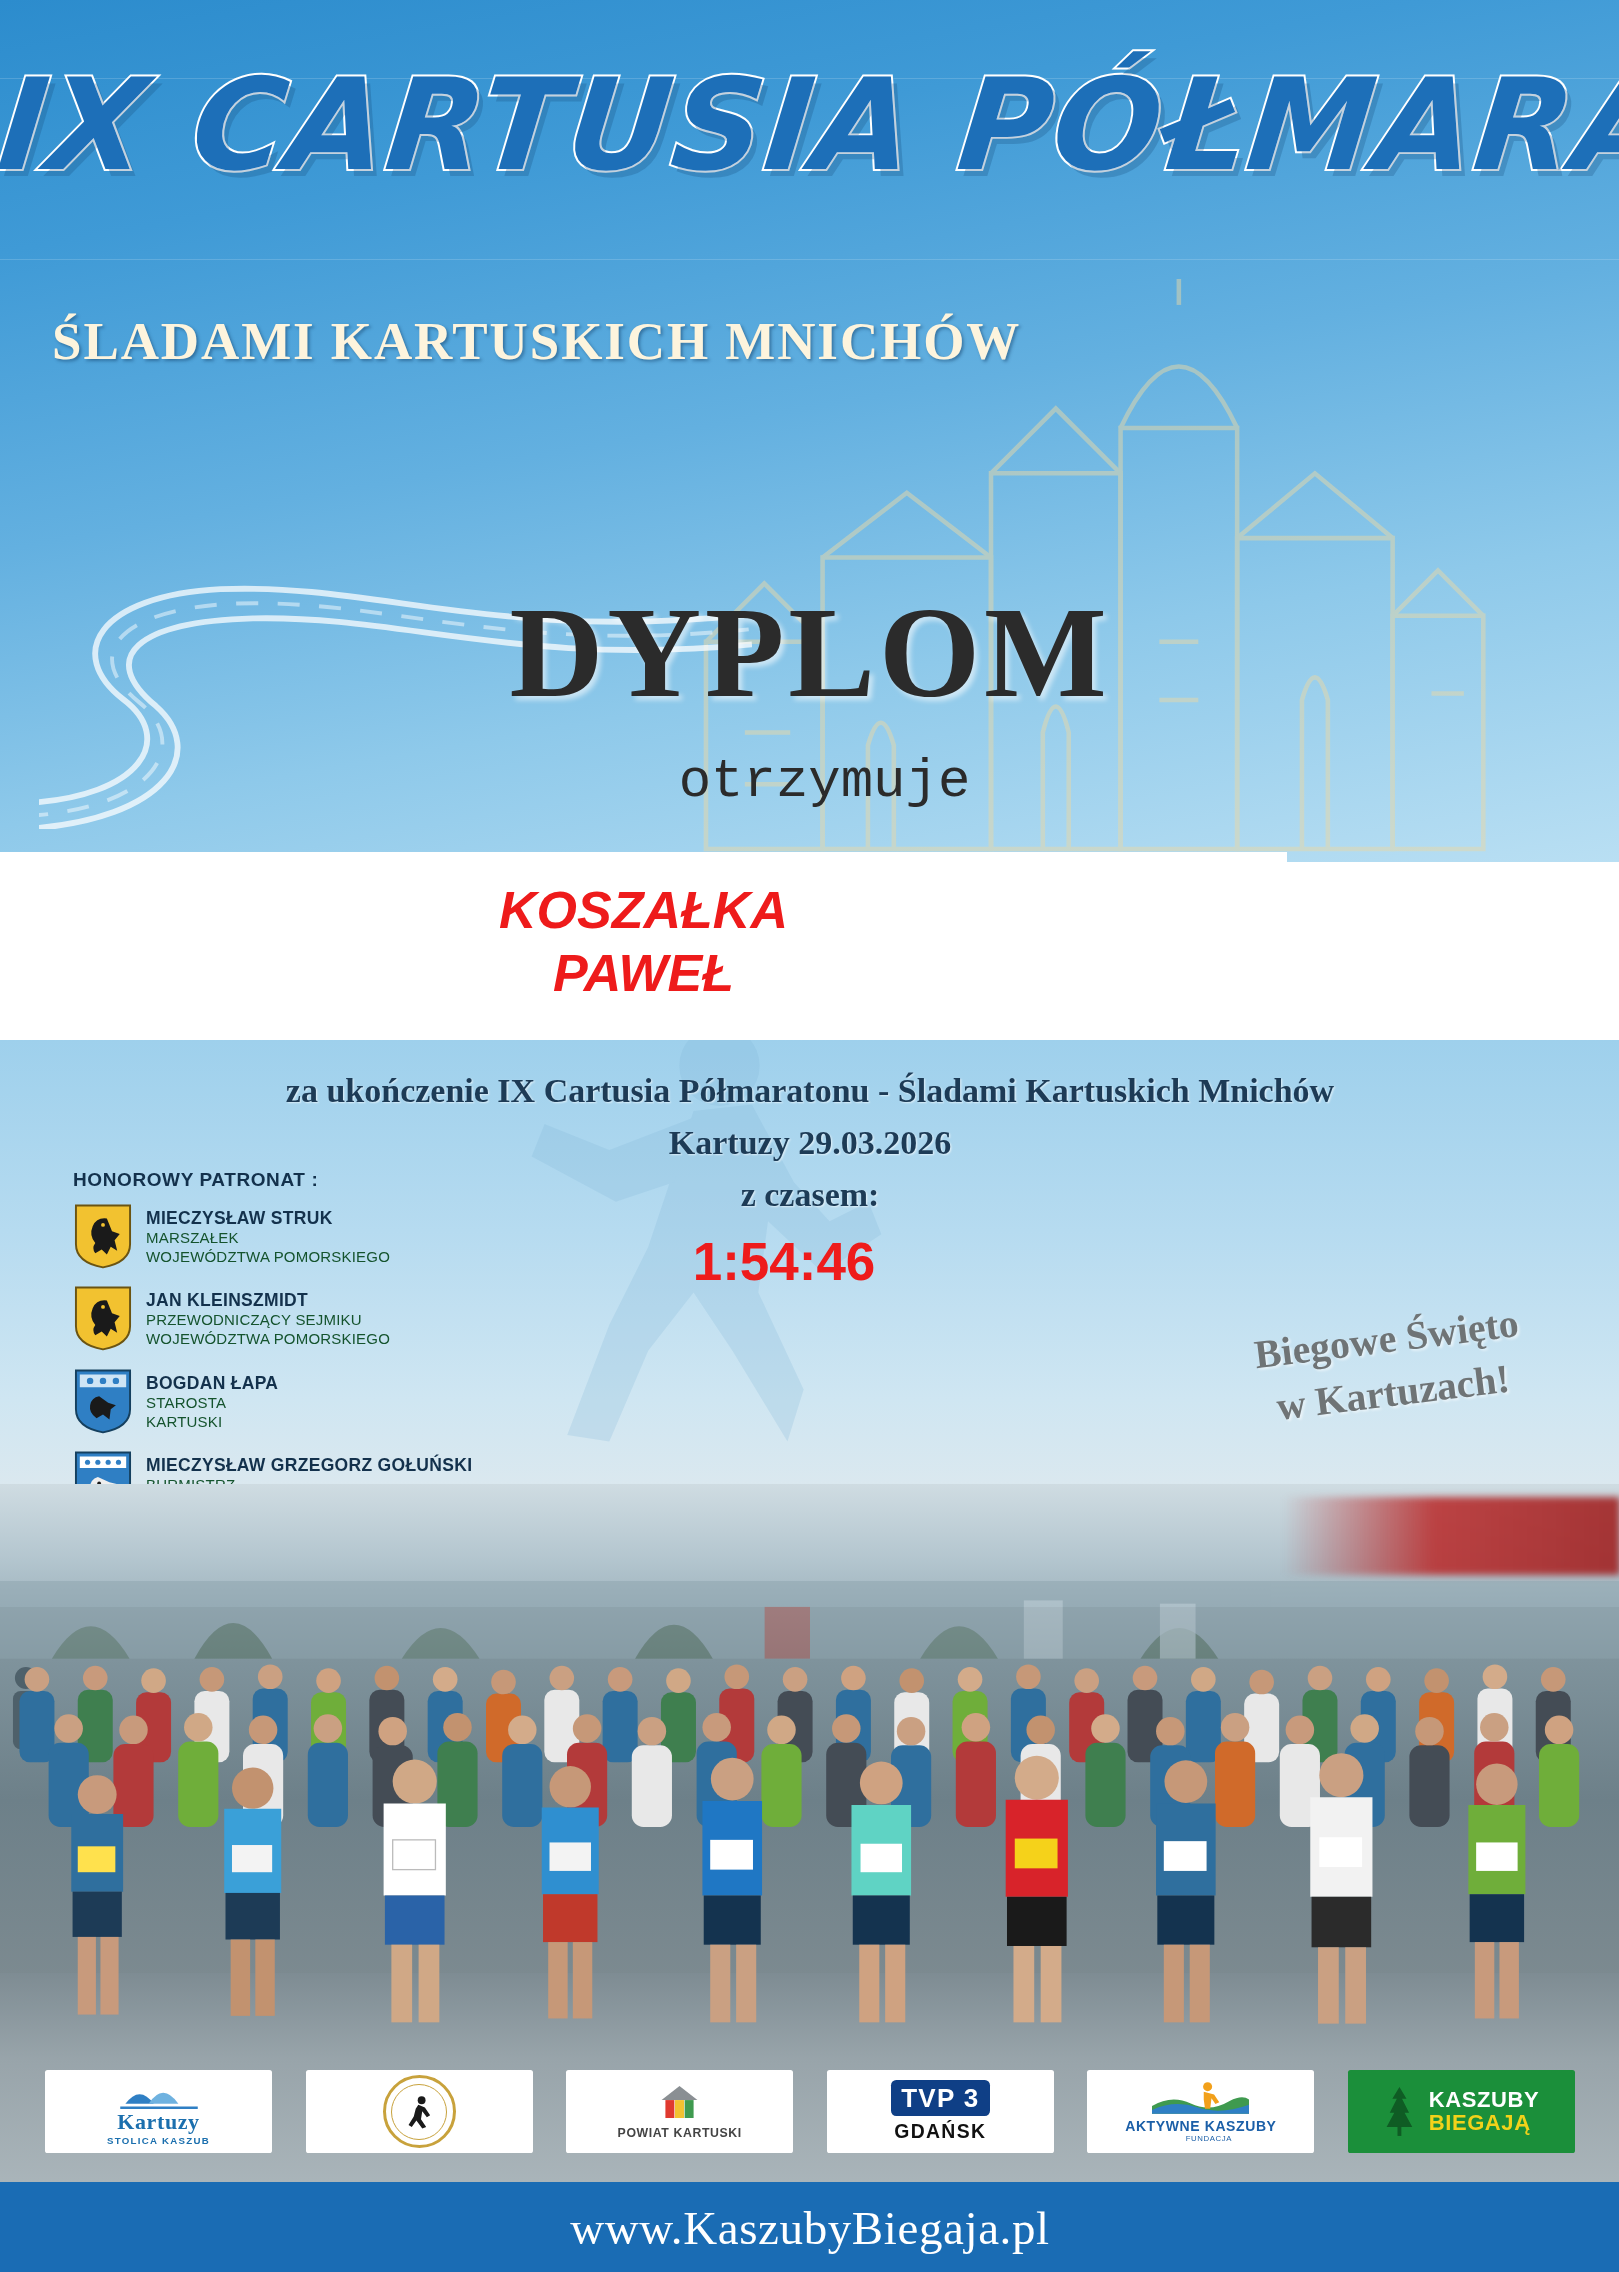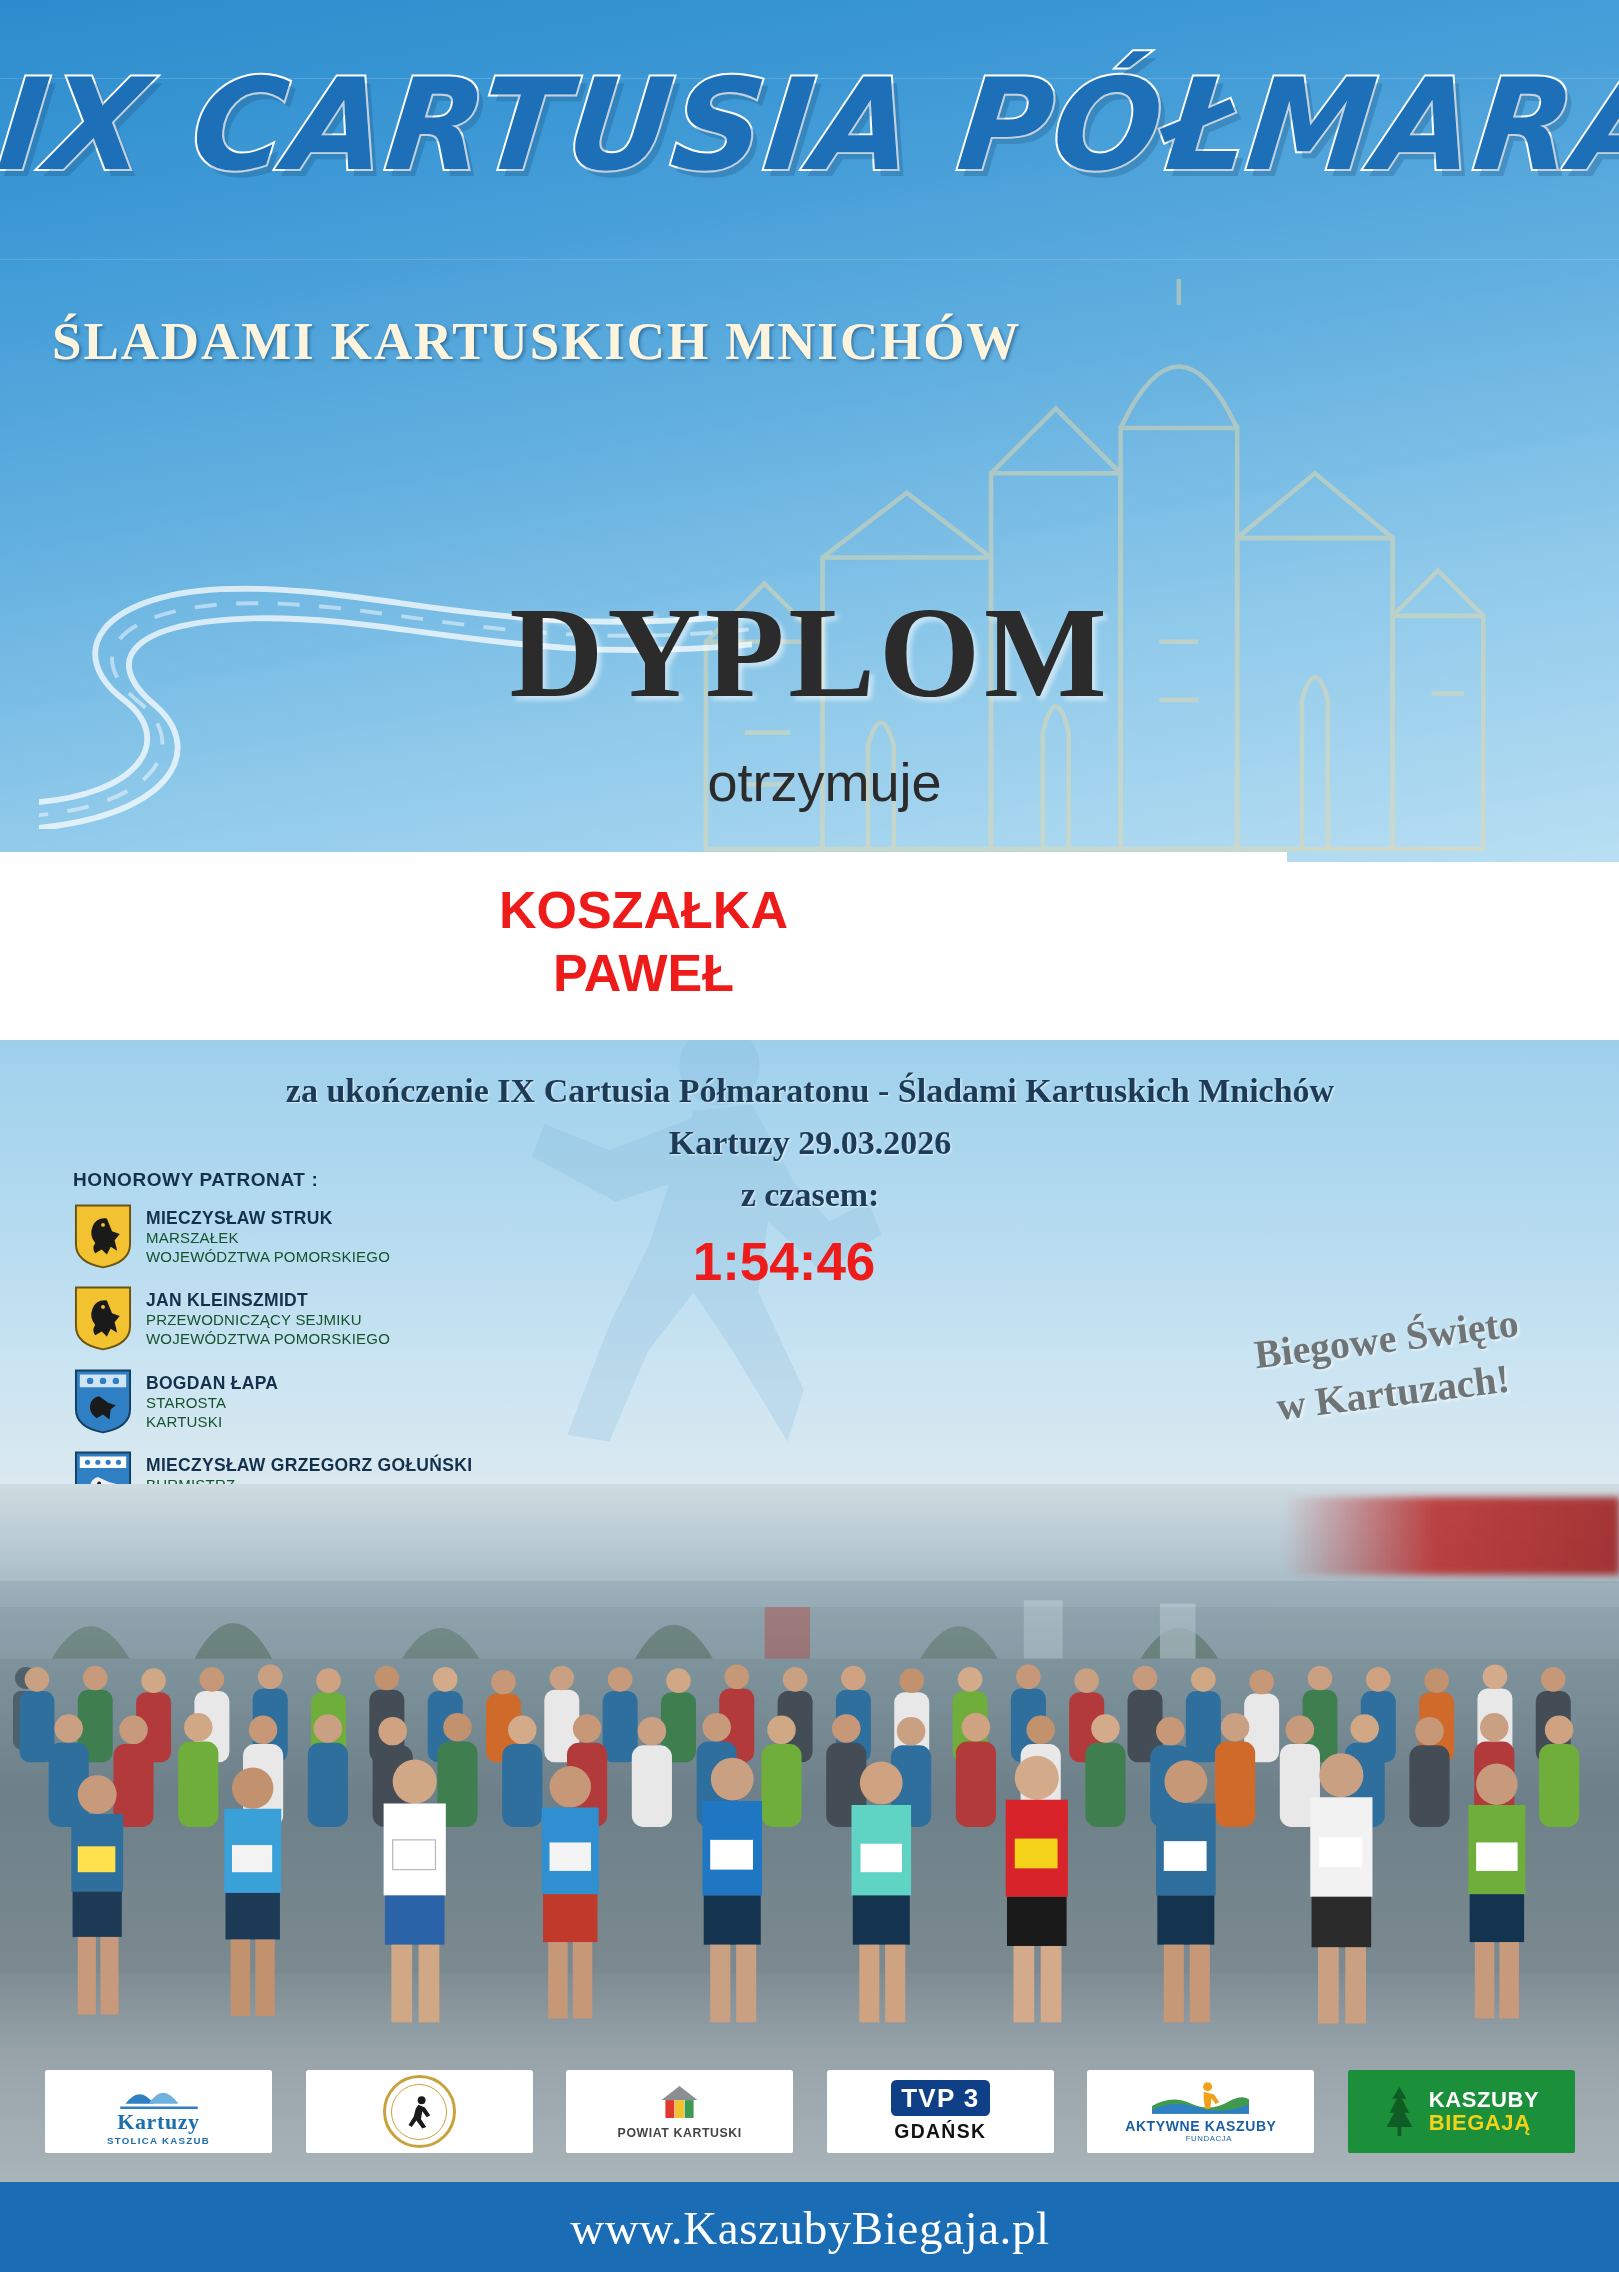--- a/index.html
+++ b/index.html
@@ -99,33 +99,34 @@
     font-weight: 700;
     letter-spacing: 3.9px;
     color: #2b2b2b;
     text-shadow: 3.9px 3.9px 5.2px rgba(255,255,255,0.55);
   }
   .otrzymuje {
     position: absolute;
     left: 0; top: 751px;
     width: 1620px;
     text-align: center;
-    font-family: Liberation Sans, sans-serif;
+    font-family: Liberation Mono, monospace;
     font-size: 54px;
     color: #2b2b2b;
     padding-left: 29px;
   }
 
   
   .name-band {
     position: absolute;
     left: 0; top: 852px;
     width: 1287px;
     height: 188px;
     background: #ffffff;
+    font-style: italic;
   }
   .name-band .nm {
     text-align: center;
     font-family: "Liberation Sans", sans-serif;
     font-size: 52px;
     font-weight: 700;
     color: #ee1b1b;
     line-height: 1.22;
   }
   .name-band .nm.first { padding-top: 27px; }

